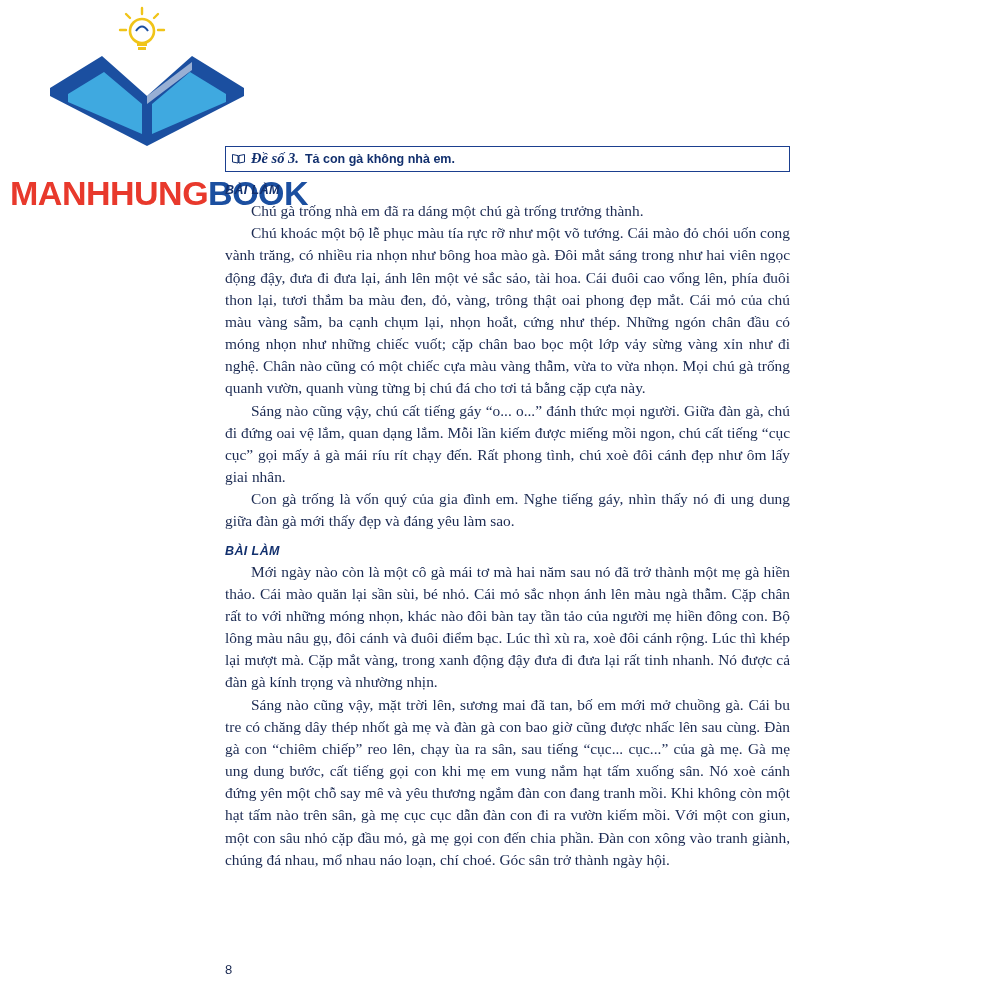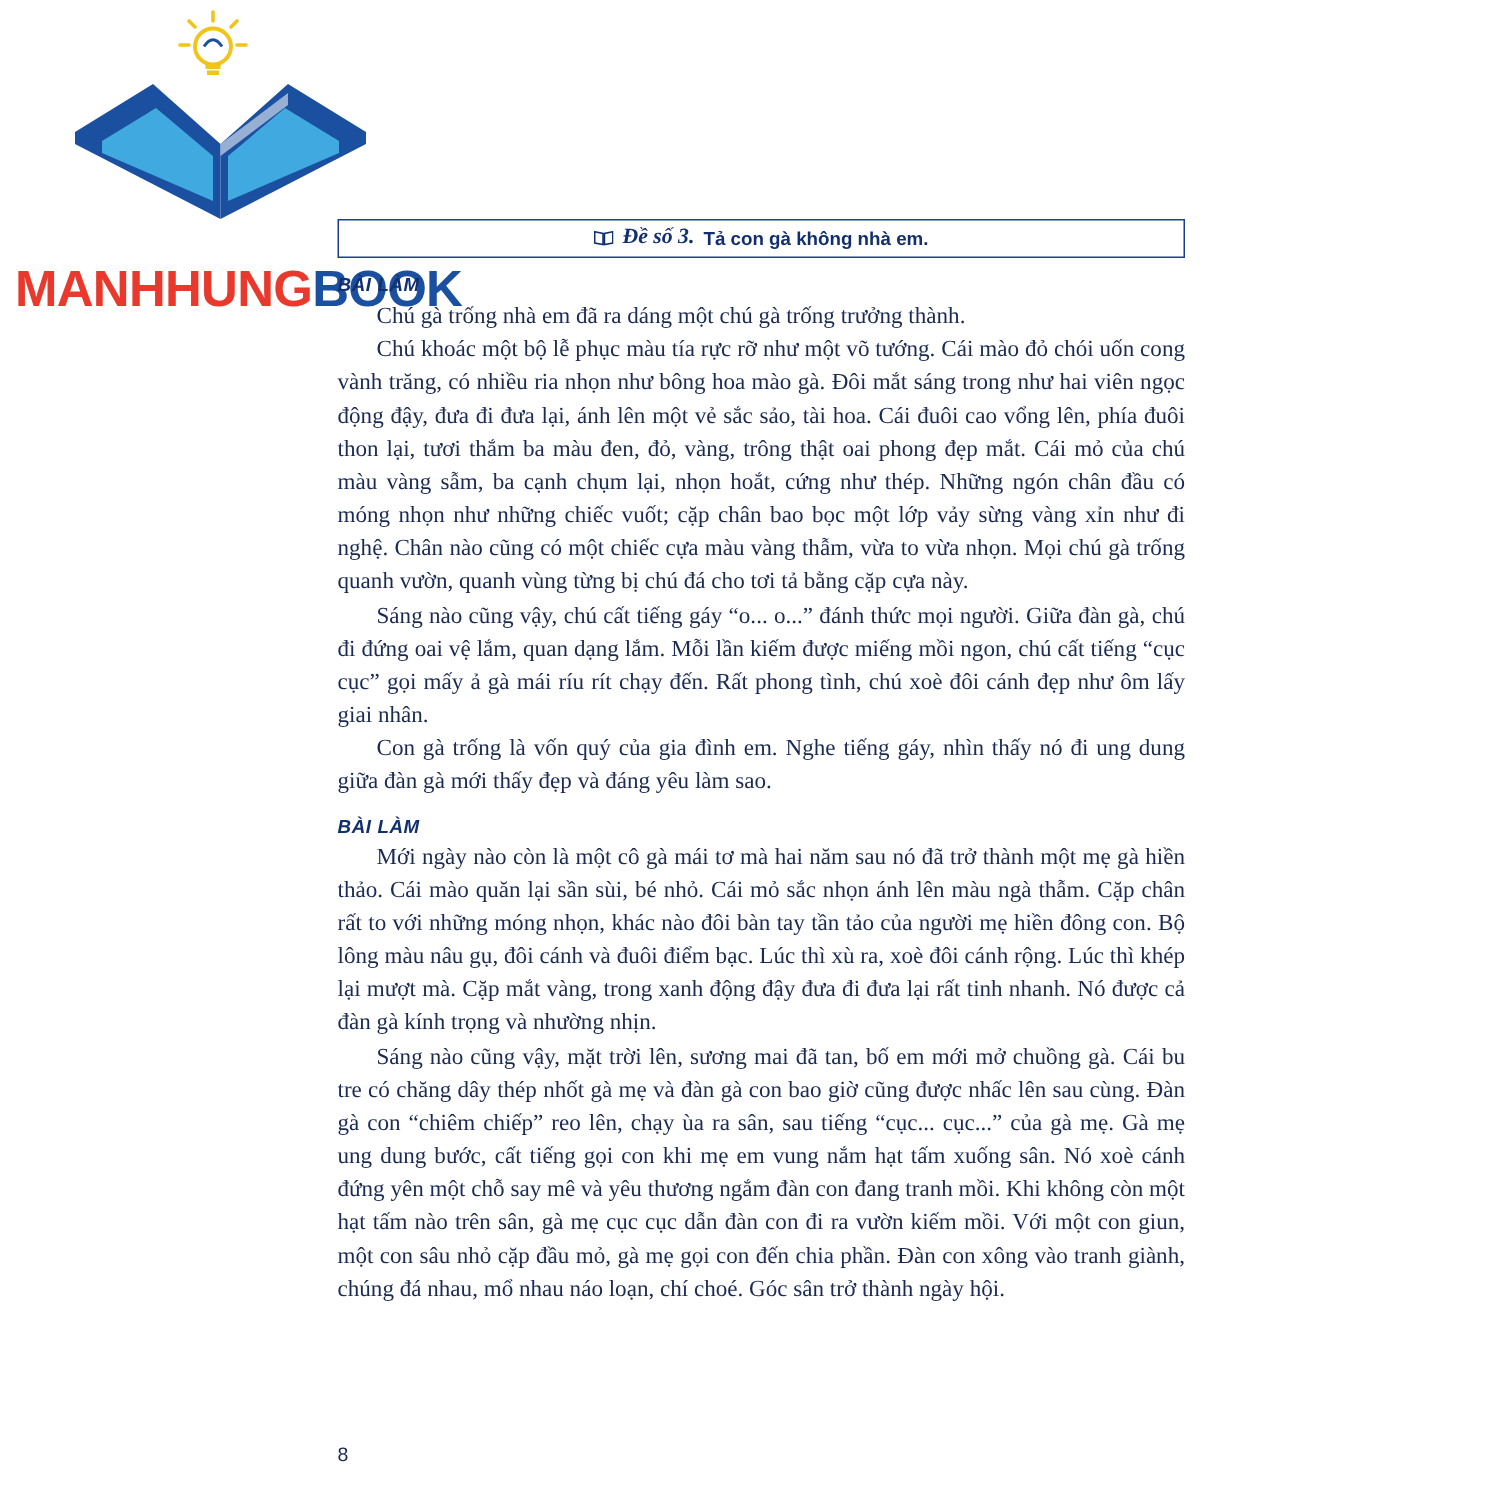--- a/index.html
+++ b/index.html
@@ -62,21 +62,20 @@
     height: 997px;
   }
 
   .topic-bar {
     border: 1px solid #1b3f8f;
     padding: 3px 6px 4px 6px;
     display: flex;
     align-items: center;
     gap: 6px;
     margin-top: 146px;
-    justify-content: center;
   }
   .topic-bar.second { margin-top: 26px; }
 
   .book-icon {
     display: inline-block;
     width: 13px;
     height: 11px;
     flex: none;
     position: relative;
   }

